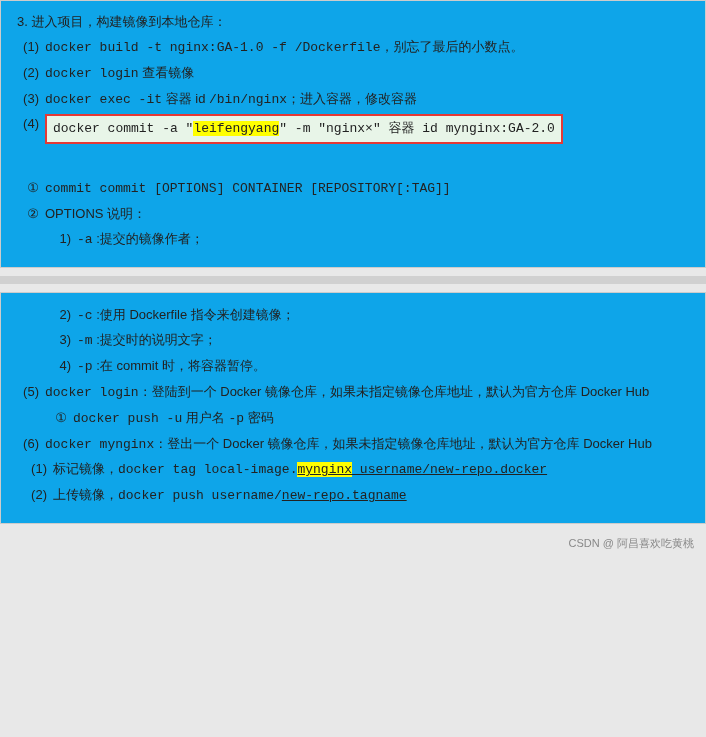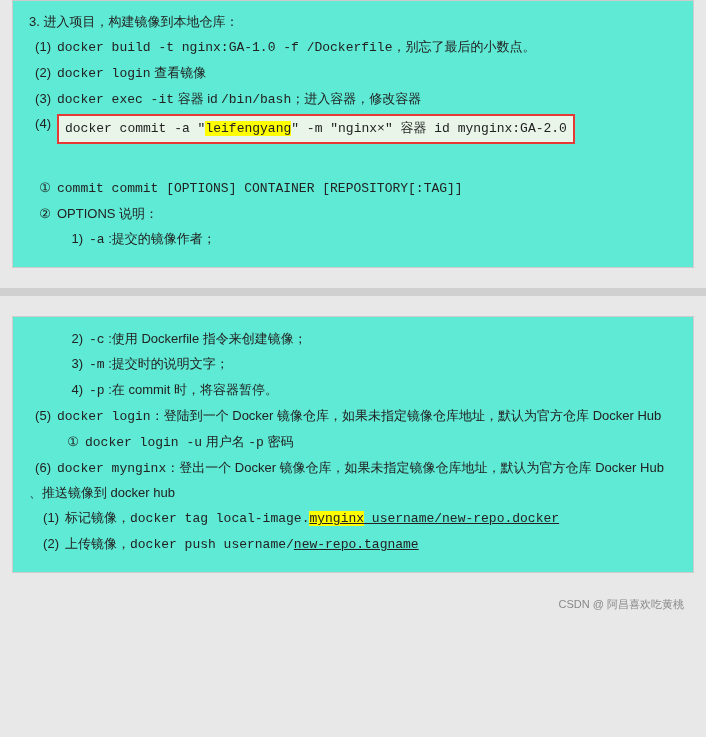--- a/index.html
+++ b/index.html
@@ -9,24 +9,24 @@
       font-family: "Microsoft YaHei", "SimSun", Arial, sans-serif;
       font-size: 13px;
       background: #e8e8e8;
       display: flex;
       flex-direction: column;
       gap: 8px;
       padding: 0;
     }
 
     .card {
-      background: #5eead4;
+      background: #0ea5e9;
       border: 1px solid #ccc;
       padding: 12px 16px;
-      margin: 12px;
+      margin: 0;
     }
 
     .card-top {
       margin-top: 0;
     }
 
     .section-title {
       font-size: 13px;
       color: #222;
       margin-bottom: 6px;
@@ -91,21 +91,21 @@
   </div>
   <div class="list-item">
     <span class="num">(2)</span>
     <span class="content">
       <code>docker login</code>  查看镜像
     </span>
   </div>
   <div class="list-item">
     <span class="num">(3)</span>
     <span class="content">
-      <code>docker exec -it</code> 容器 id <code>/bin/bash；</code>进入容器，修改容器
+      <code>docker exec -it</code> 容器 id <code>/bin/nginx；</code>进入容器，修改容器
     </span>
   </div>
 
   <div class="list-item">
     <span class="num">(4)</span>
     <span class="content">
       <span class="highlight-box">
         <code>docker commit -a "<span class="highlight-yellow">leifengyang</span>" -m "nginx×" 容器 id mynginx:GA-2.0</code>
       </span>
     </span>
@@ -148,46 +148,43 @@
 
   <div class="list-item">
     <span class="num">(5)</span>
     <span class="content">
       <code>docker login</code>：登陆到一个 Docker 镜像仓库，如果未指定镜像仓库地址，默认为官方仓库 Docker Hub
     </span>
   </div>
   <div class="list-item" style="padding-left: 28px;">
     <span class="num">①</span>
     <span class="content">
-      <code>docker login -u</code> 用户名 <code>-p</code> 密码
+      <code>docker push -u</code> 用户名 <code>-p</code> 密码
     </span>
   </div>
 
   <div class="list-item">
     <span class="num">(6)</span>
     <span class="content">
       <code>docker mynginx</code>：登出一个 Docker 镜像仓库，如果未指定镜像仓库地址，默认为官方仓库 Docker Hub
     </span>
   </div>
 
-  <div class="list-item">
-    <span class="content">、推送镜像到 docker hub</span>
-  </div>
 
   <div class="list-item" style="padding-left: 8px;">
     <span class="num">(1)</span>
     <span class="content">
       标记镜像，<code>docker tag local-image.<span class="highlight-yellow underline">mynginx</span><span class="underline"> username/new-repo.docker</span></code>
     </span>
   </div>
 
   <div class="list-item" style="padding-left: 8px;">
     <span class="num">(2)</span>
     <span class="content">
       上传镜像，<code>docker push username/<span class="underline">new-repo.tagname</span></code>
     </span>
   </div>
 
 </div>
 
-<div style="text-align: right; padding: 4px 22px; font-size: 11px; color: #888; background: transparent;">
+<div style="text-align: right; padding: 4px 12px; font-size: 11px; color: #888; background: transparent;">
   <span>CSDN @ 阿昌喜欢吃黄桃</span>
 </div>
 
 </body></html>

